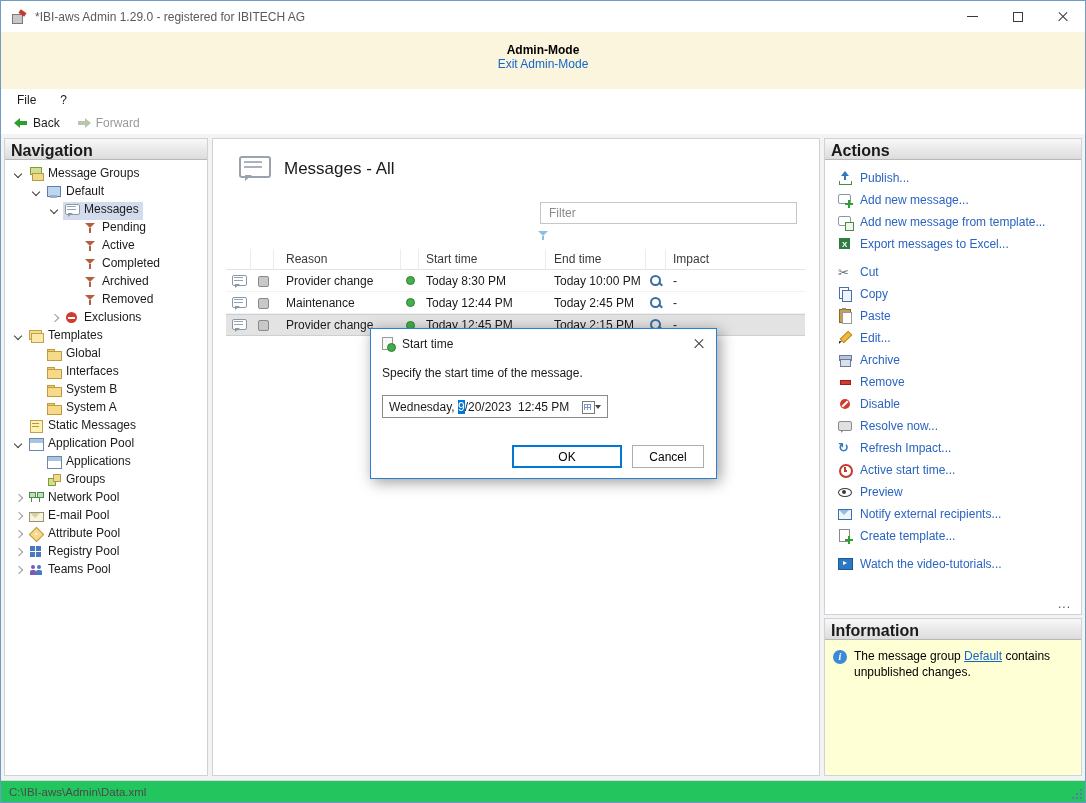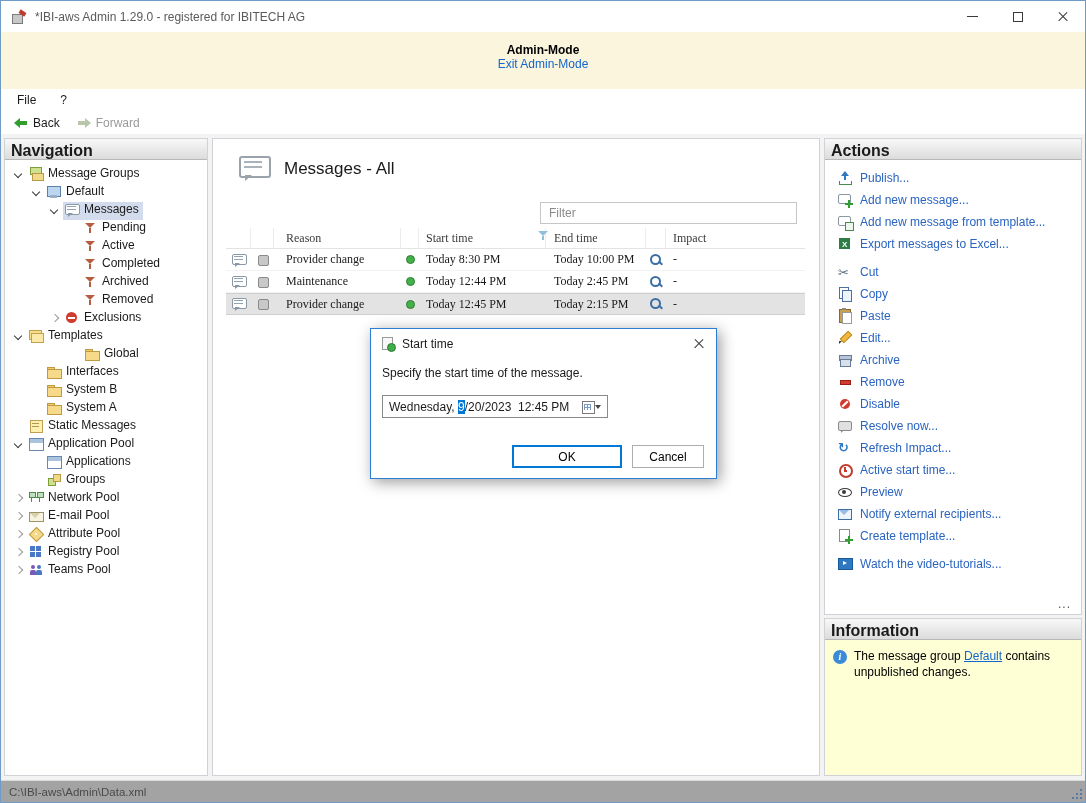--- a/index.html
+++ b/index.html
@@ -64,21 +64,21 @@
 .big-bubble::after { content:""; position:absolute; left:6px; top:20px; width:0; height:0; border-top:6px solid #9aa2ab; border-right:7px solid transparent; }
 .big-bubble i { position:absolute; left:5px; top:6px; width:18px; height:9px;
   background:repeating-linear-gradient(to bottom,#aab2bb 0px,#aab2bb 2px,transparent 2px,transparent 5px); }
 .filter-row { display:flex; justify-content:flex-end; margin-top:17px; padding-right:8px; }
 .filter-box { position:relative; width:257px; height:22px; }
 .filter-box input { width:100%; height:100%; border:1px solid #c6c6c6; padding:0 26px 0 8px; font:12px "Liberation Sans","DejaVu Sans",sans-serif; color:#1a1a1a; outline:none; }
 .filter-box input::placeholder { color:#8a8a8a; }
 .filter-funnel { position:absolute; right:4px; top:3px; }
 
 
-.table { margin-top:4px;font-family:Liberation Serif, serif; }
+.table { margin-top:25px; }
 .thead { display:flex; height:21px; border-bottom:1px solid #e3e3e3; color:#3a3a3a; }
 .th { display:flex; align-items:center; border-right:1px solid #ececec; }
 .th.td-impact { border-right:none; }
 .tbody .tr { display:flex; height:22px; align-items:center; border-bottom:1px solid #f2f2f2; }
 .tbody .tr.selected { background:#e3e3e3; border-top:1px solid #cfcfcf; border-bottom:1px solid #cfcfcf; }
 .td { display:flex; align-items:center; height:100%; }
 .td-ic1 { width:25px; flex:0 0 25px; justify-content:center; }
 .td-ic2 { width:23px; flex:0 0 23px; justify-content:center; }
 .td-reason { width:127px; flex:0 0 127px; padding-left:12px; }
 .td-dot { width:18px; flex:0 0 18px; justify-content:center; }
@@ -98,21 +98,21 @@
 .actions-more { text-align:right; padding:0 10px 3px 0; color:#555; letter-spacing:1px; }
 
 .info-panel { height:158px; flex:0 0 158px; display:flex; flex-direction:column; }
 .info-body { flex:1; background:#ffffd6; padding:9px 8px; display:flex; align-items:flex-start; }
 .info-icon { width:14px; height:14px; flex:0 0 14px; border-radius:50%; background:#3a8ad8; position:relative; margin-top:1px; }
 .info-icon::before { content:"i"; position:absolute; left:0; top:0; width:14px; text-align:center; color:#fff; font:italic bold 10px "Liberation Serif","DejaVu Serif",serif; line-height:14px; }
 .info-text { margin-left:7px; width:212px; line-height:1.32; color:#000; }
 .info-link { color:#1266cc; text-decoration:underline; cursor:pointer; }
 
 
-.statusbar { height:22px; flex:0 0 22px; background:#a3a3a3; border-top:1px solid #d9d9d9; display:flex; align-items:center; padding:0 8px; color:#4a4a4a; font-size:11.5px; position:relative; }
+.statusbar { height:22px; flex:0 0 22px; background:#22c55e; border-top:1px solid #d9d9d9; display:flex; align-items:center; padding:0 8px; color:#4a4a4a; font-size:11.5px; position:relative; }
 .grip { position:absolute; right:2px; bottom:2px; width:14px; height:14px; }
 .grip i { position:absolute; right:1px; bottom:1px; width:2px; height:2px; background:#5a7aa5;
   box-shadow:-4px 0 0 #5a7aa5,-8px 0 0 #5a7aa5,0 -4px 0 #5a7aa5,-4px -4px 0 #5a7aa5,0 -8px 0 #5a7aa5; }
 
 
 .dialog { position:absolute; left:369px; top:327px; width:347px; height:151px; background:#fff; border:1px solid #2a7ed3; box-shadow:3px 3px 14px rgba(0,0,0,.4); z-index:40; }
 .dlg-titlebar { height:29px; display:flex; align-items:center; padding:0 9px; }
 .dlg-title-text { margin-left:6px; flex:1; }
 .dlg-body { padding:6px 11px 0; }
 .dlg-msg { margin-top:2px; }
@@ -360,21 +360,21 @@
           </div>
           <div class="tree-row" style="padding-left: 6px;">
             <span class="expander expanded"></span>
             <span class="row-body">
               <span class="ic ic-templates">
                 <i></i>
               </span>
               <span class="tree-label">Templates</span>
             </span>
           </div>
-          <div class="tree-row" style="padding-left: 24px; gap: 38px;">
+          <div class="tree-row" style="padding-left: 24px;">
             <span class="expander none"></span>
             <span class="row-body">
               <span class="ic ic-folder">
                 <i></i>
               </span>
               <span class="tree-label">Global</span>
             </span>
           </div>
           <div class="tree-row" style="padding-left: 24px;">
             <span class="expander none"></span>

